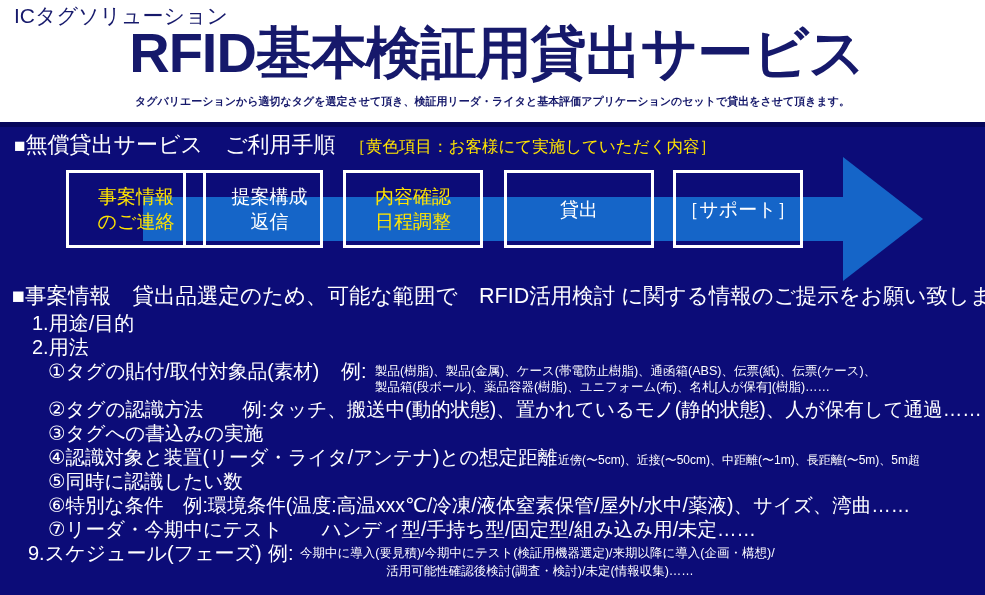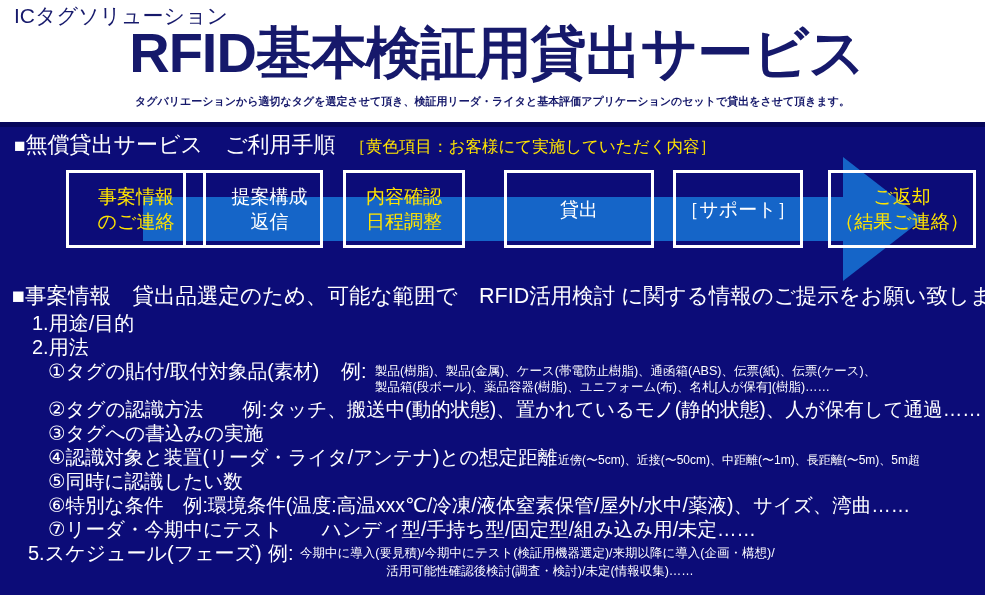--- a/index.html
+++ b/index.html
@@ -161,45 +161,39 @@
     </span>
   </div>
 
   <div class="fbox" style="left:183px; width:140px;padding-left:33px;">
     <span>
       <span class="l white">提案構成</span>
       <span class="l white">返信</span>
     </span>
   </div>
 
-  <div class="fbox" style="left:343px; width:122px;">
+  <div class="fbox" style="left:343px; width:140px;">
     <span>
       <span class="l yellow">内容確認</span>
       <span class="l yellow">日程調整</span>
     </span>
   </div>
 
   <div class="fbox" style="left:504px; width:150px;">
     <span>
       <span class="l white">貸出</span>
     </span>
   </div>
 
   <div class="fbox" style="left:673px; width:130px;">
     <span>
       <span class="l white">［サポート］</span>
     </span>
   </div>
 
-  <div class="fbox" style="left:828px; width:148px;">
-    <span>
-      <span class="l yellow">ご返却</span>
-      <span class="l yellow">（結果ご連絡）</span>
-    </span>
-  </div>
 
   <div class="tline t22" style="left:12px; top:281px;">
     <span>■</span><span>事案情報　貸出品選定のため、可能な範囲で　RFID活用検討 に関する情報のご提示をお願い致します。</span>
   </div>
 
   <div class="tline t20" style="left:32px; top:310px;">1.用途/目的</div>
 
   <div class="tline t20" style="left:32px; top:334px;">2.用法</div>
 
   <div class="tline t19" style="left:48px; top:358px;">①タグの貼付/取付対象品(素材)</div>
@@ -213,18 +207,18 @@
 
   <div class="tline t19" style="left:48px; top:444px;">④認識対象と装置(リーダ・ライタ/アンテナ)との想定距離</div>
   <div class="tline small2" style="left:558px; top:452px;">近傍(〜5cm)、近接(〜50cm)、中距離(〜1m)、長距離(〜5m)、5m超</div>
 
   <div class="tline t19" style="left:48px; top:468px;">⑤同時に認識したい数</div>
 
   <div class="tline t19" style="left:48px; top:492px;">⑥特別な条件　例:環境条件(温度:高温xxx℃/冷凍/液体窒素保管/屋外/水中/薬液)、サイズ、湾曲……</div>
 
   <div class="tline t19" style="left:48px; top:516px;">⑦リーダ・今期中にテスト　　ハンディ型/手持ち型/固定型/組み込み用/未定……</div>
 
-  <div class="tline t20" style="left:28px; top:540px;">5.スケジュール(フェーズ)</div>
+  <div class="tline t20" style="left:28px; top:540px;">9.スケジュール(フェーズ)</div>
   <div class="tline ex" style="left:268px; top:540px;">例:</div>
   <div class="tline small" style="left:300px; top:545px;">今期中に導入(要見積)/今期中にテスト(検証用機器選定)/来期以降に導入(企画・構想)/</div>
   <div class="tline small" style="left:190px; top:563px; width:700px; text-align:center;">活用可能性確認後検討(調査・検討)/未定(情報収集)……</div>
 
 </div>
 
 </body></html>

